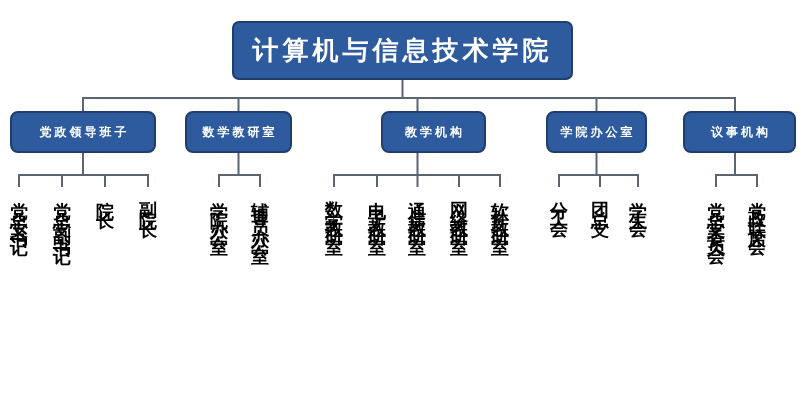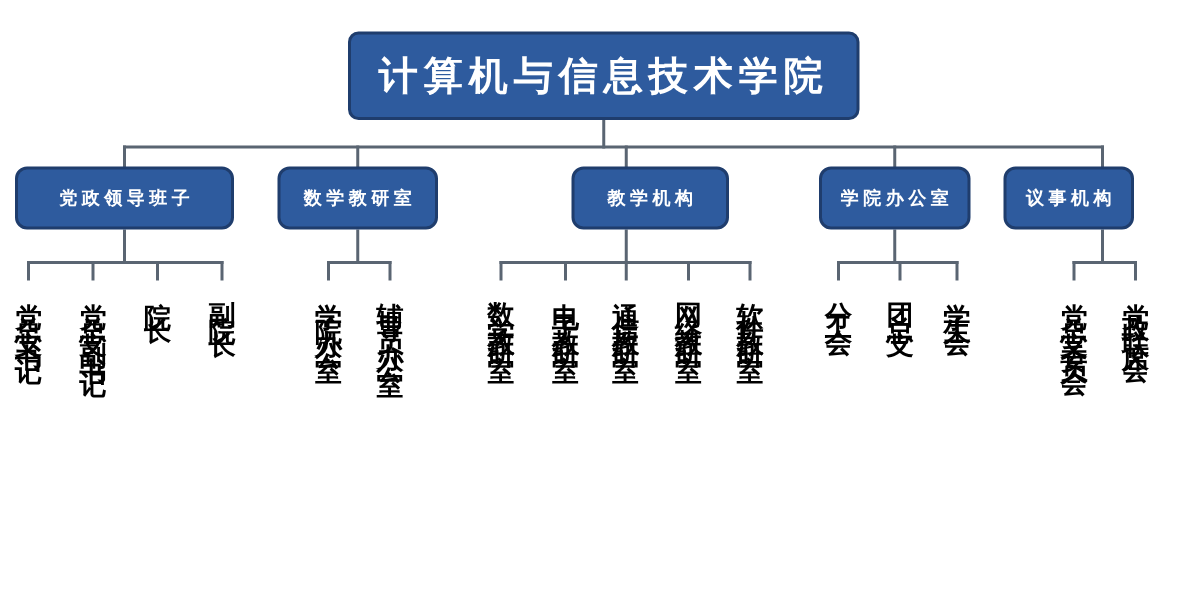--- a/index.html
+++ b/index.html
@@ -113,21 +113,21 @@
       <line x1="757" y1="174" x2="757" y2="187"></line>
     </g>
   </svg>
 
   <div class="box root-box">计算机与信息技术学院</div>
 
   <div class="box l2" style="left:10px;width:146px;">党政领导班子</div>
   <div class="box l2" style="left:185px;width:107px;">数学教研室</div>
   <div class="box l2" style="left:365px;width:105px;margin-left:16px;">教学机构</div>
   <div class="box l2" style="left:546px;width:101px;">学院办公室</div>
-  <div class="box l2" style="left:669px;width:87px;">议事机构</div>
+  <div class="box l2" style="left:683px;width:113px;">议事机构</div>
 
   <div class="vlabel" style="left:6px;">党总支书记</div>
   <div class="vlabel" style="left:49px;">党总支副书记</div>
   <div class="vlabel" style="left:92px;">院长</div>
   <div class="vlabel" style="left:135px;">副院长</div>
 
   <div class="vlabel" style="left:206px;">学院办公室</div>
   <div class="vlabel" style="left:247px;">辅导员办公室</div>
 
   <div class="vlabel" style="left:321px;">数学教研室</div>

